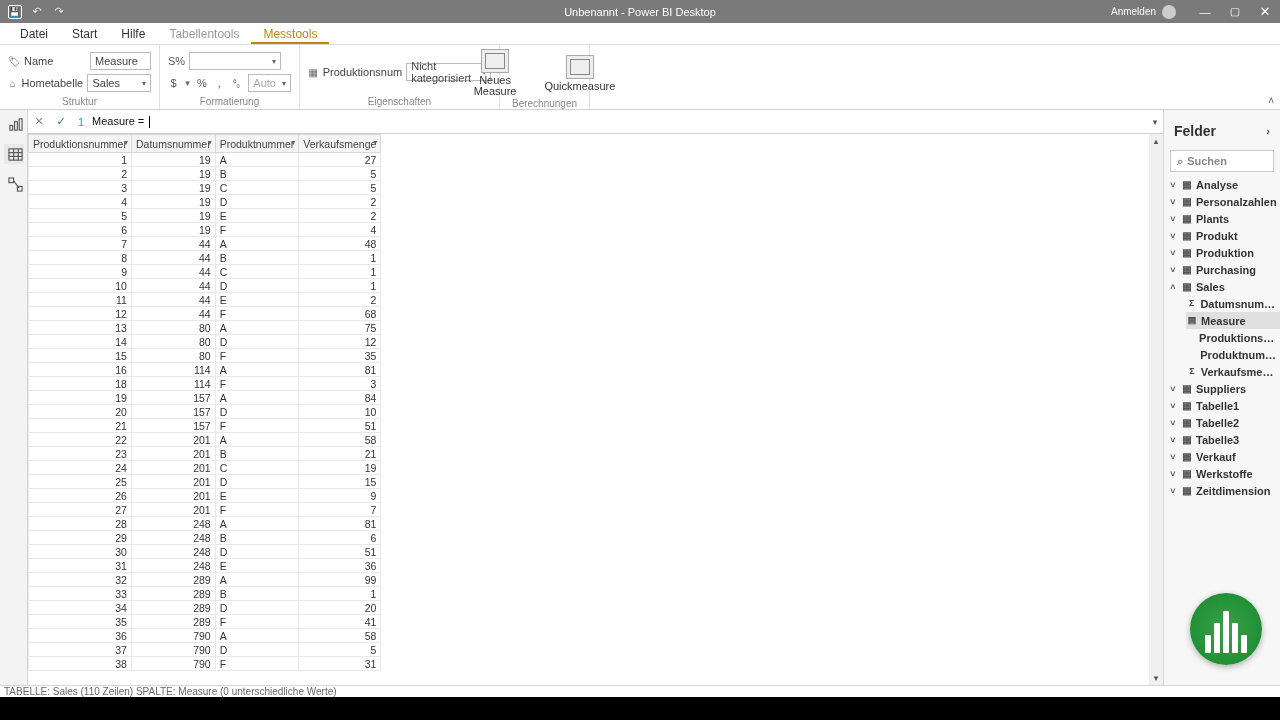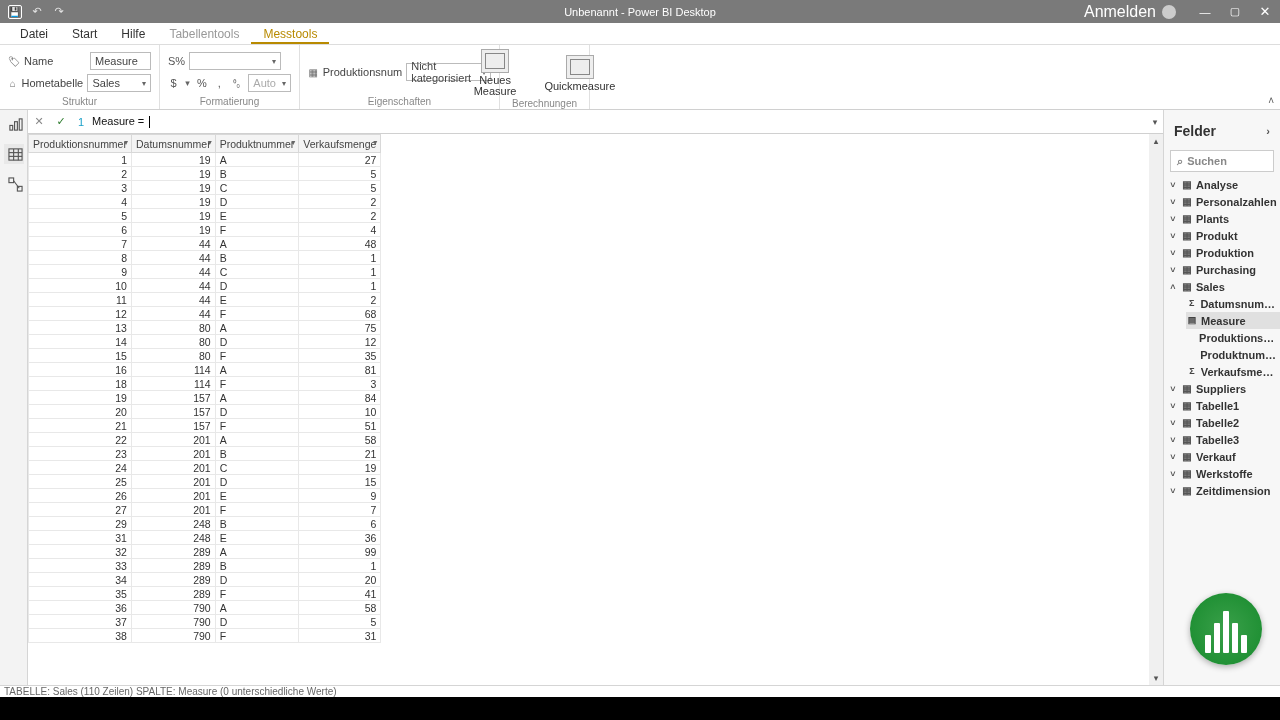--- a/index.html
+++ b/index.html
@@ -3,21 +3,21 @@
 <meta charset="utf-8">
 <style>
 * { margin: 0; padding: 0; box-sizing: border-box; font-family: "Segoe UI", Arial, sans-serif; }
 html, body { width: 1280px; height: 720px; overflow: hidden; background: #000; }
 .titlebar { height: 23px; background: #7a7a7a; display: flex; align-items: center; color: #fff; font-size: 11px; position: relative; }
 .titlebar .left { display: flex; align-items: center; gap: 8px; padding-left: 8px; }
 .titlebar .save-ico { width: 14px; height: 14px; border: 1px solid #fff; border-radius: 2px; display:flex; align-items:center; justify-content:center; font-size:9px;}
 .titlebar .undo, .titlebar .redo { width: 14px; height: 14px; display:flex; align-items:center; justify-content:center; font-size:11px; opacity:.8;}
 .titlebar .title { position:absolute; left:50%; transform:translateX(-50%); }
 .titlebar .right { position:absolute; right:0; display:flex; align-items:center; height:100%; }
-.titlebar .signin { margin-right:6px; font-size:16px; }
+.titlebar .signin { margin-right:6px; font-size:10px; }
 .titlebar .avatar { width:14px; height:14px; background:#ccc; border-radius:50%; margin-right:14px;}
 .titlebar .winbtn { width:30px; height:23px; display:flex; align-items:center; justify-content:center; font-size:11px; color:#fff;}
 .titlebar .winbtn.close{ font-size:13px;}
 .menubar { height: 22px; background:#fff; display:flex; align-items:flex-end; font-size:12px; color:#333; padding-left:8px; gap:0; border-bottom:1px solid #ddd;}
 .menubar .item{ padding:4px 12px 3px; cursor:default;}
 .menubar .item.muted{ color:#999;}
 .menubar .item.active{ color:#b88a00; border-bottom:2px solid #b88a00; padding-bottom:1px;}
 .ribbon { height:65px; background:#fff; border-bottom:1px solid #d0d0d0; display:flex; position:relative;}
 .rgroup { border-right:1px solid #e0e0e0; display:flex; flex-direction:column; justify-content:space-between; padding:4px 8px 0; position:relative;}
 .rgroup .glabel { font-size:10px; color:#888; text-align:center; height:14px; line-height:14px;}
@@ -378,24 +378,36 @@
               <td class="txt">E</td>
               <td class="num">9</td>
             </tr>
             <tr>
               <td class="num">27</td>
               <td class="num">201</td>
               <td class="txt">F</td>
               <td class="num">7</td>
             </tr>
             <tr>
+              <td class="num">28</td>
+              <td class="num">248</td>
+              <td class="txt">A</td>
+              <td class="num">81</td>
+            </tr>
+            <tr>
               <td class="num">29</td>
               <td class="num">248</td>
               <td class="txt">B</td>
               <td class="num">6</td>
+            </tr>
+            <tr>
+              <td class="num">30</td>
+              <td class="num">248</td>
+              <td class="txt">D</td>
+              <td class="num">51</td>
             </tr>
             <tr>
               <td class="num">31</td>
               <td class="num">248</td>
               <td class="txt">E</td>
               <td class="num">36</td>
             </tr>
             <tr>
               <td class="num">32</td>
               <td class="num">289</td>

